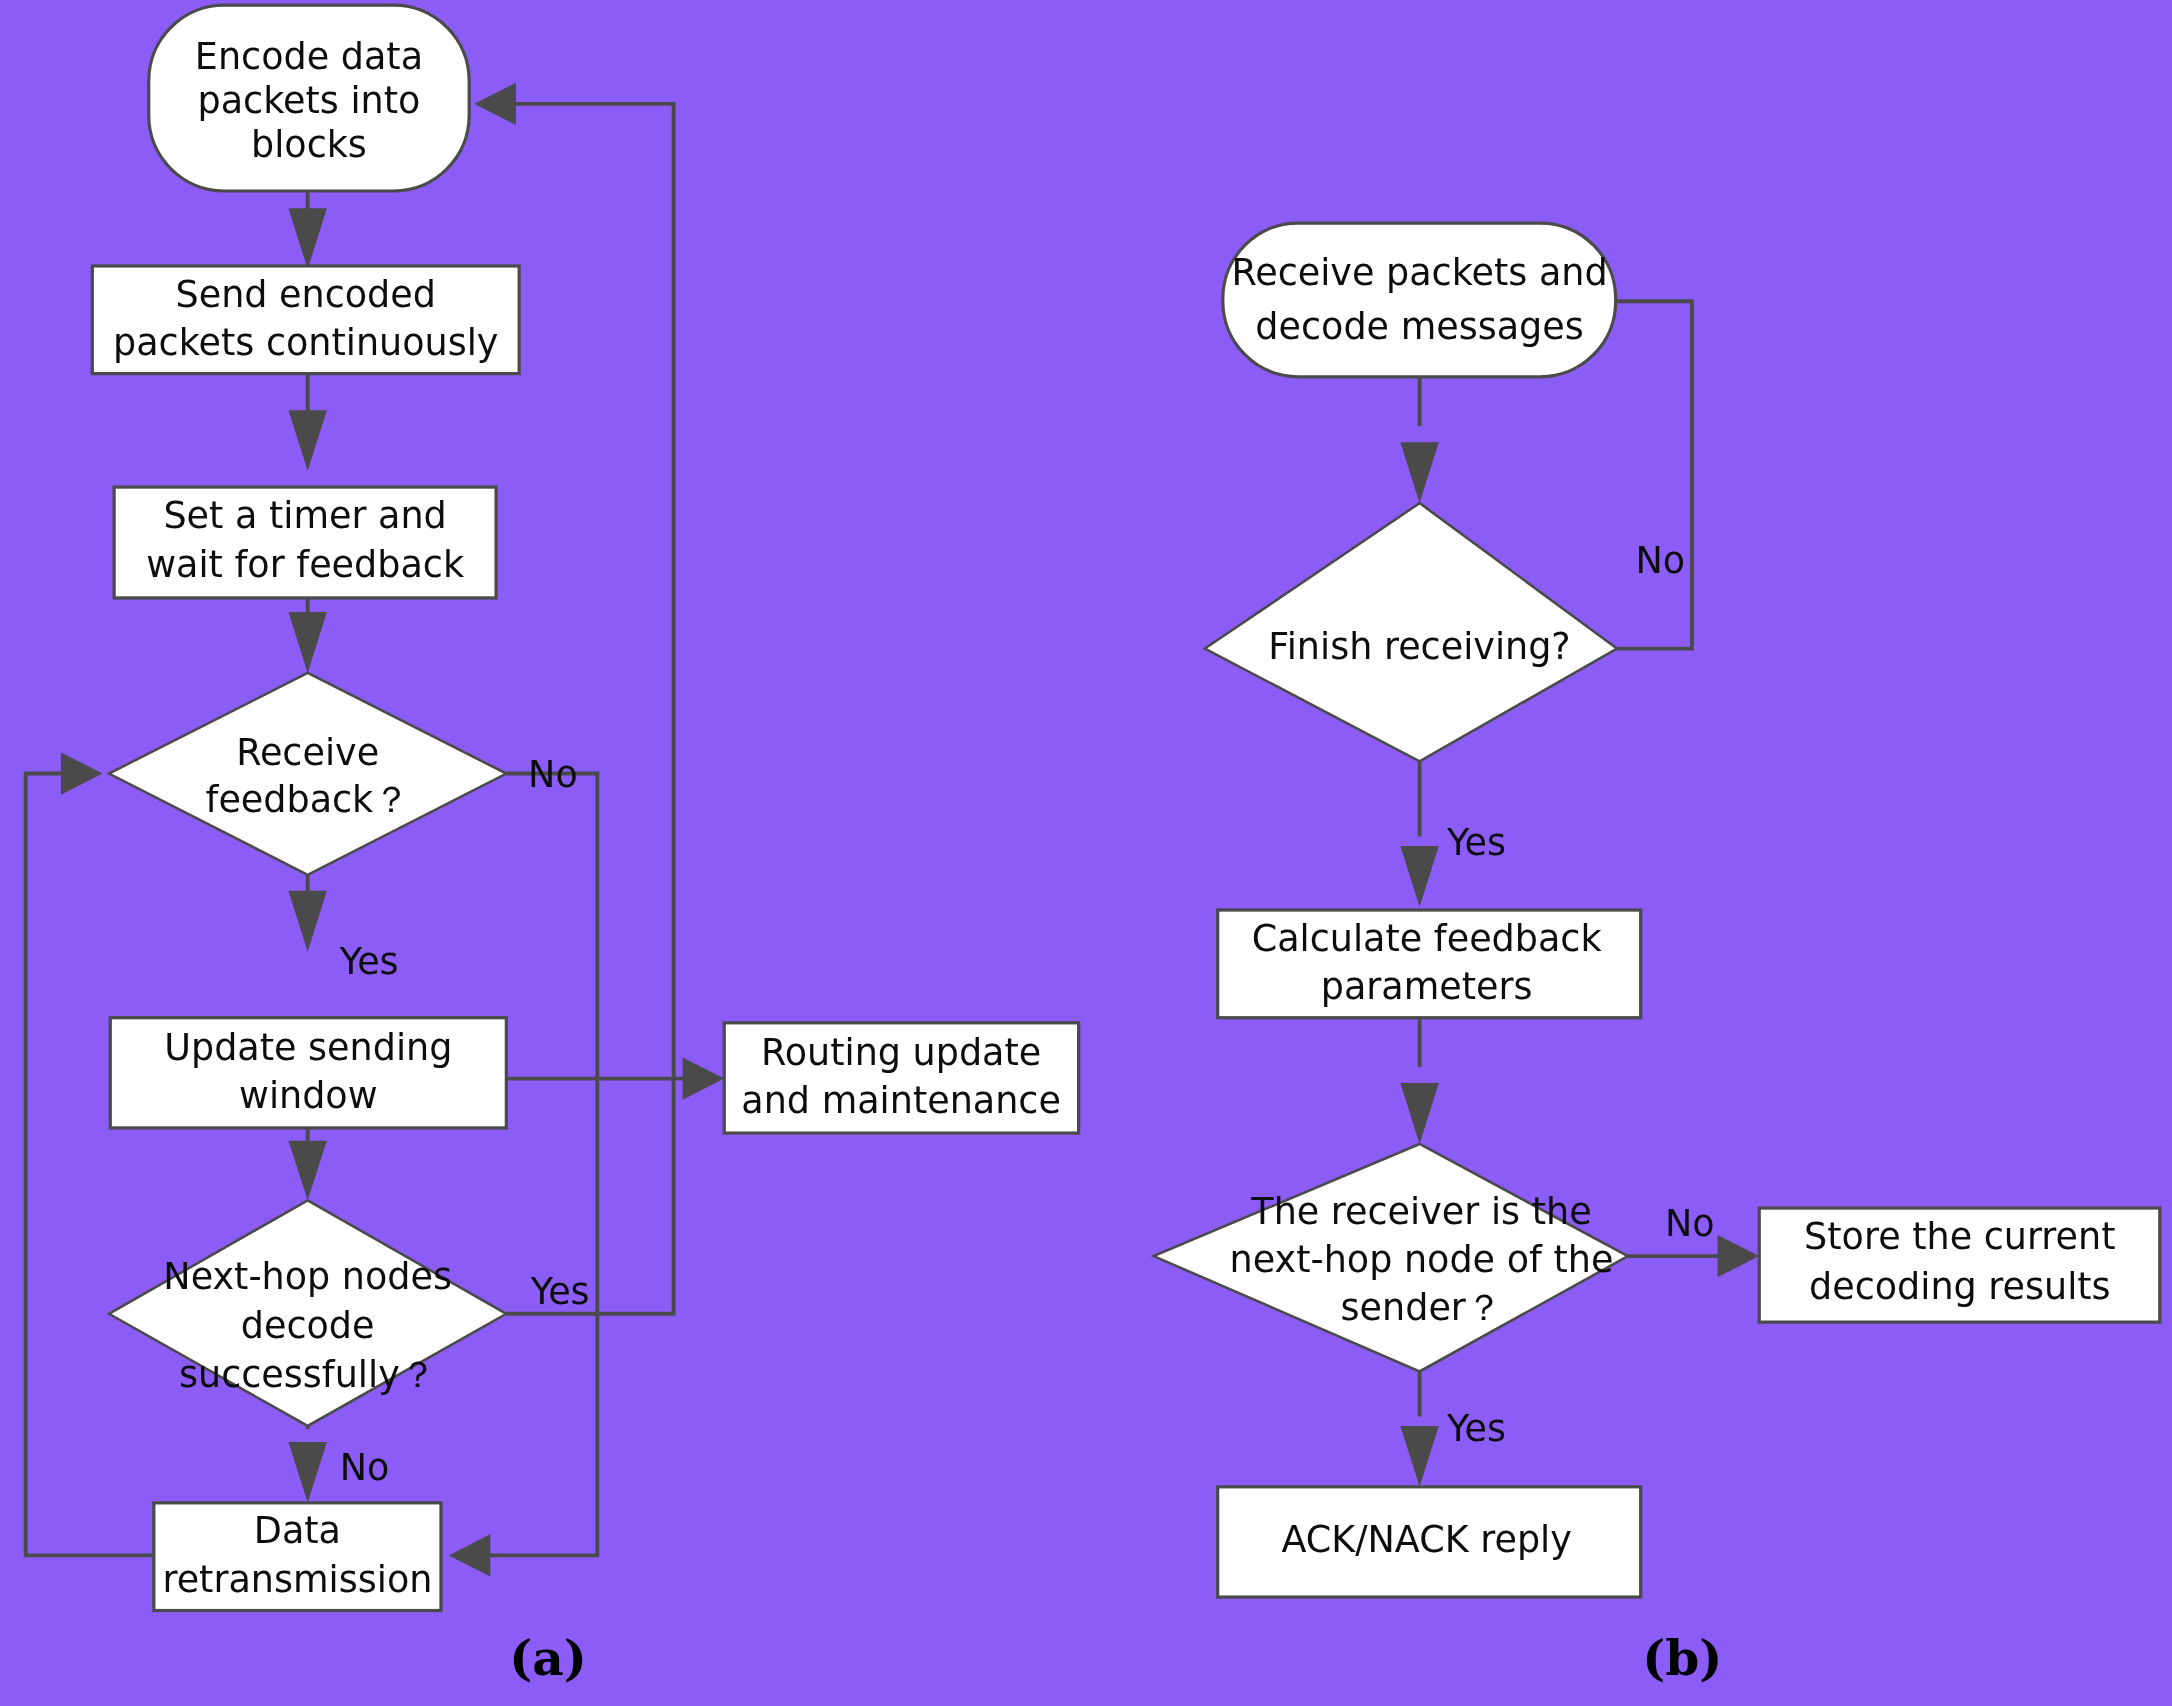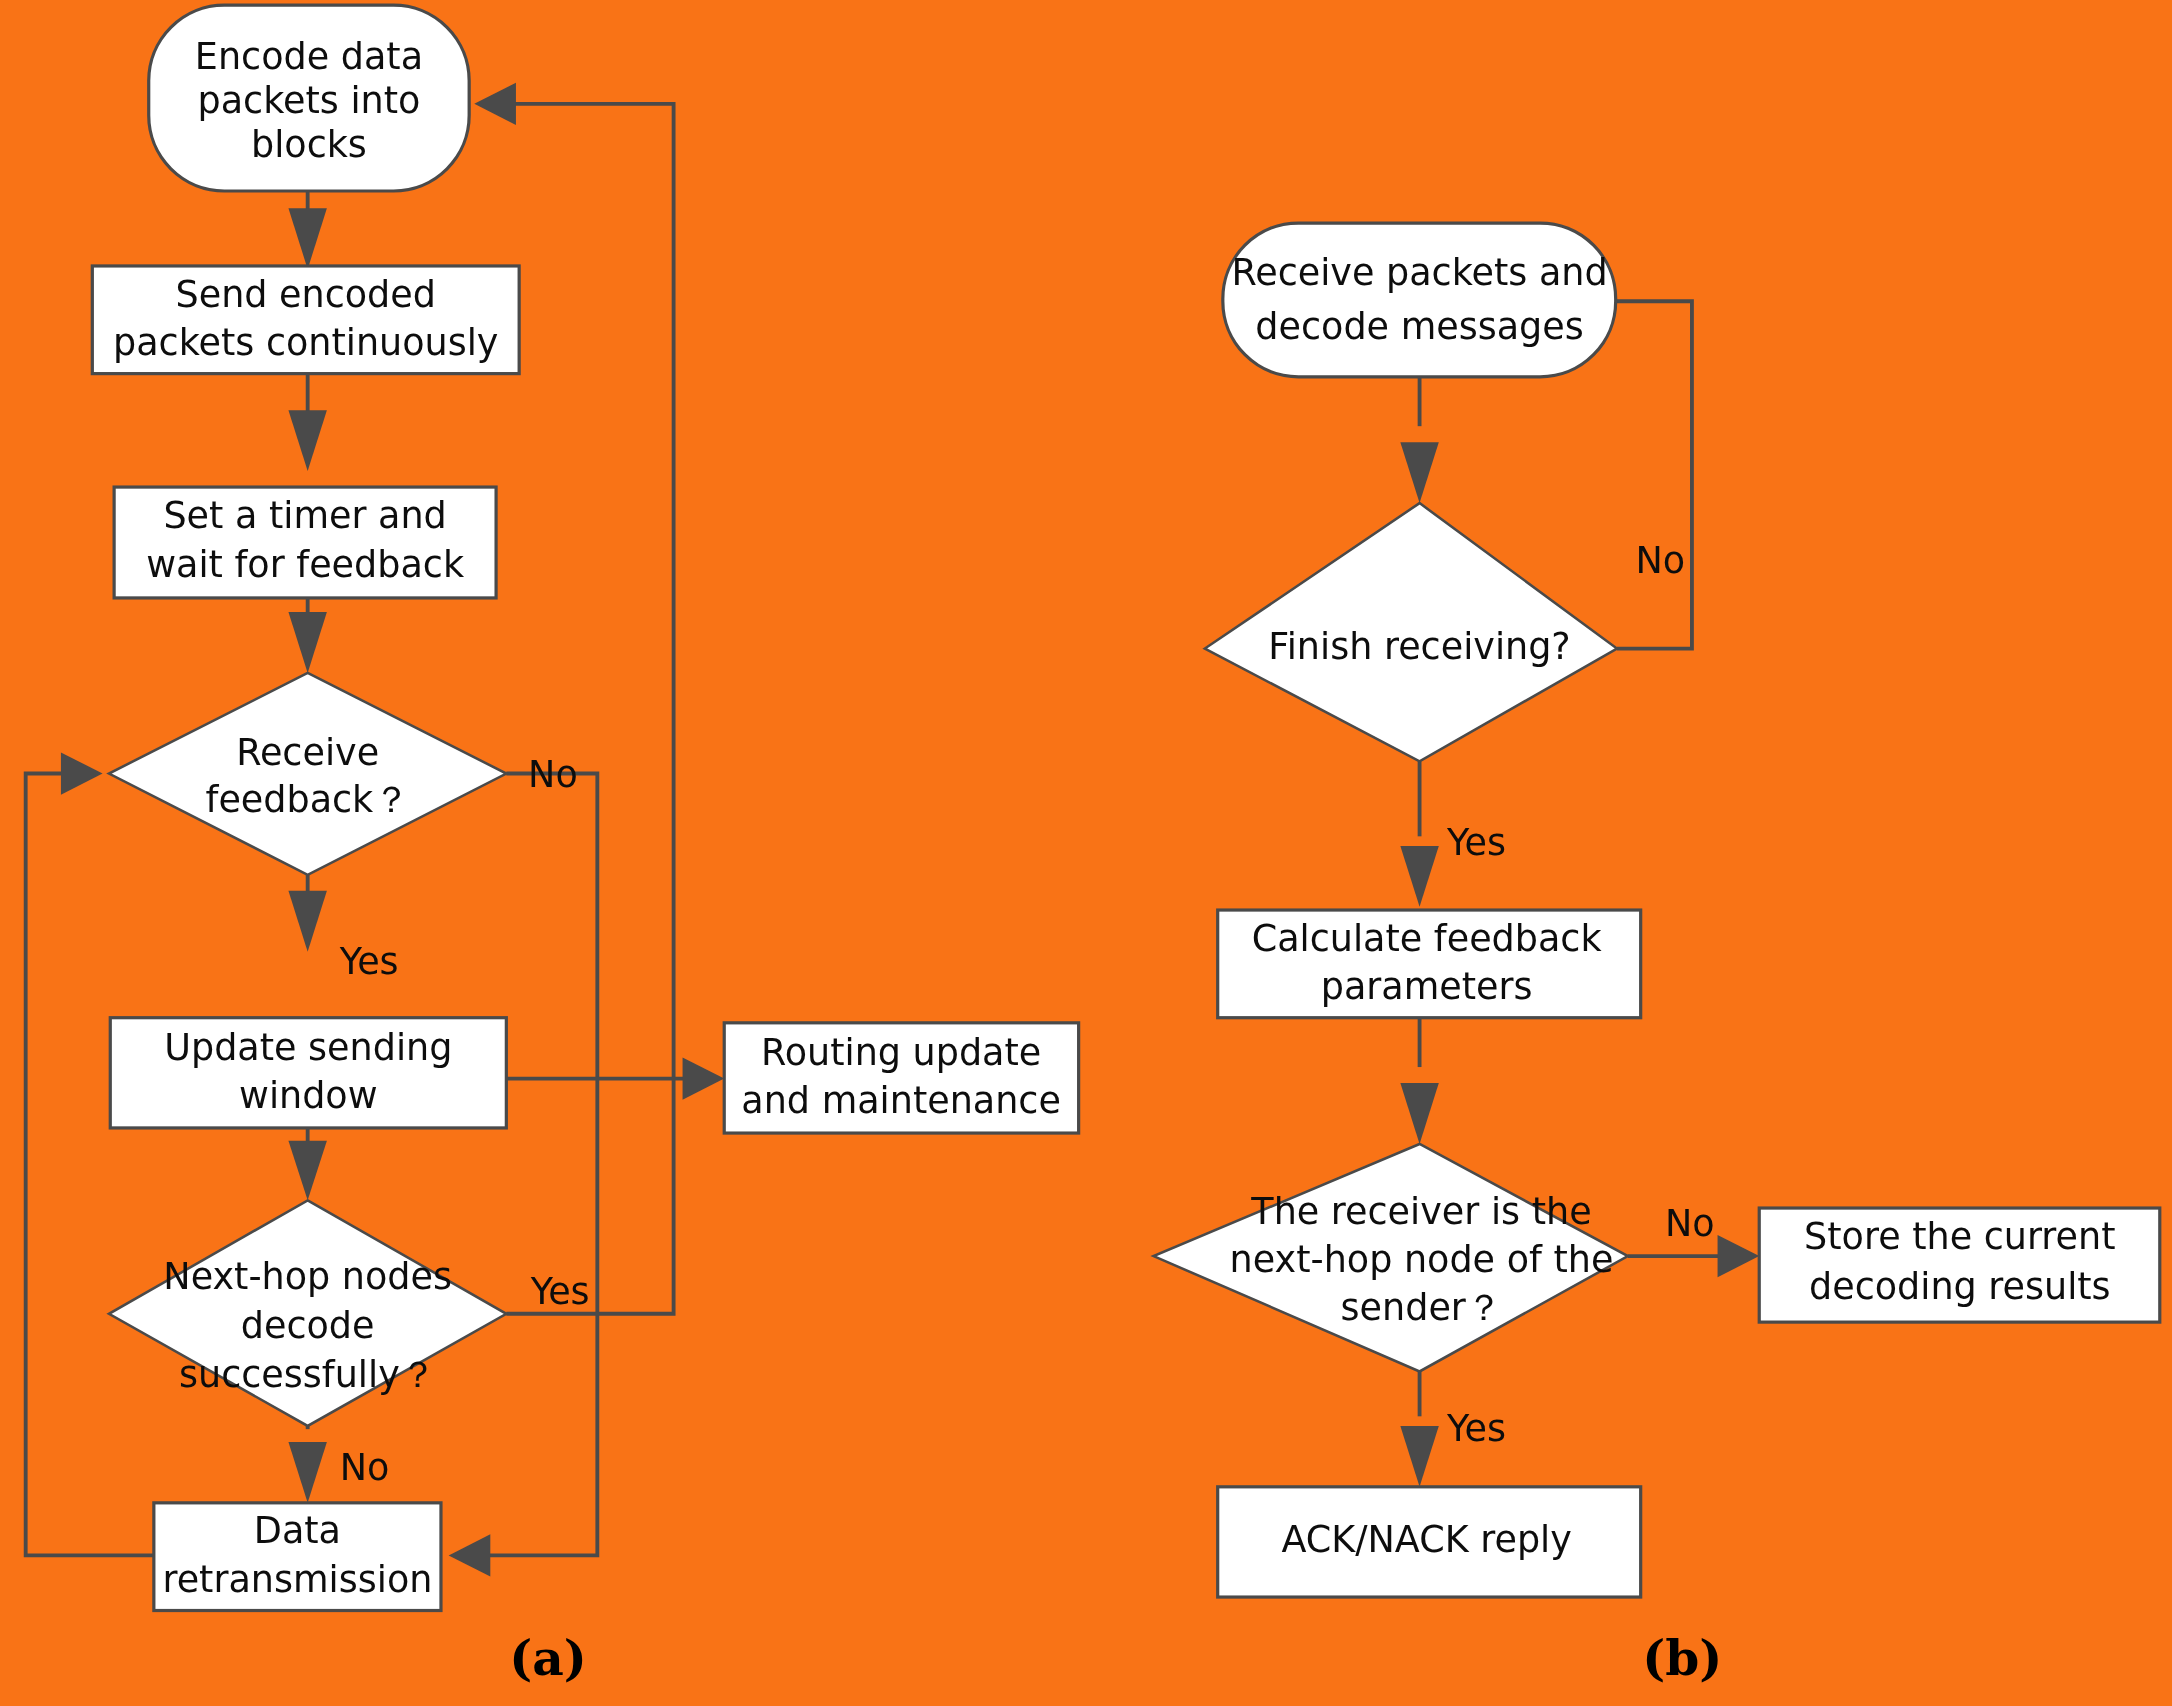--- a/index.html
+++ b/index.html
@@ -2,21 +2,21 @@
 <html style="font-size:10.3px"><head>
 <meta charset="utf-8">
 <title>Flowchart</title>
 <style>
   html,body{margin:0;padding:0;background:#ffffff;}
   body{
     width:2172px;height:1706px;
     font-family:"DejaVu Sans","Liberation Sans",sans-serif;
     overflow:hidden;
   }
-  #stage{position:relative;width:2172px;height:1706px;background:#f97316;}
+  #stage{position:relative;width:2172px;height:1706px;background:#8b5cf6;}
   svg#flow{position:absolute;left:0;top:0;width:2172px;height:1706px;display:block;}
   .shape{fill:#ffffff;stroke:#4a4a4a;stroke-width:5;}
   .shape-thin{fill:#ffffff;stroke:#4a4a4a;stroke-width:4;}
   .conn{stroke:#4a4a4a;stroke-width:6;fill:none;stroke-linecap:butt;stroke-linejoin:miter;}
   .arrowhead{fill:#4a4a4a;stroke:none;}
   .nodetext{
     fill:#0d0d0d;
     font-family:"DejaVu Sans","Liberation Sans",sans-serif;
     font-size:57px;
     text-anchor:middle;

